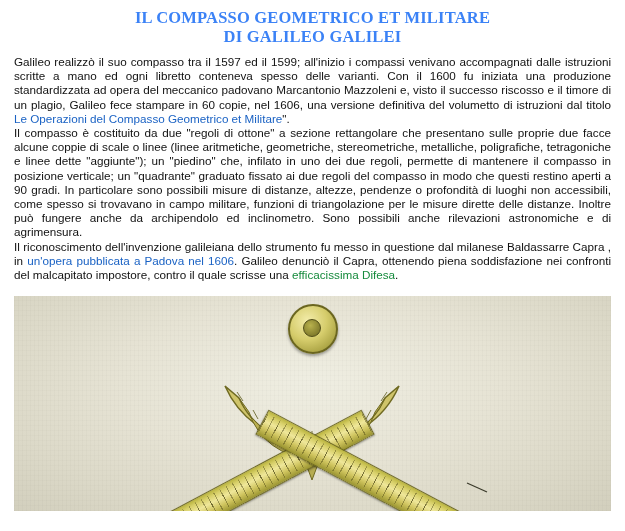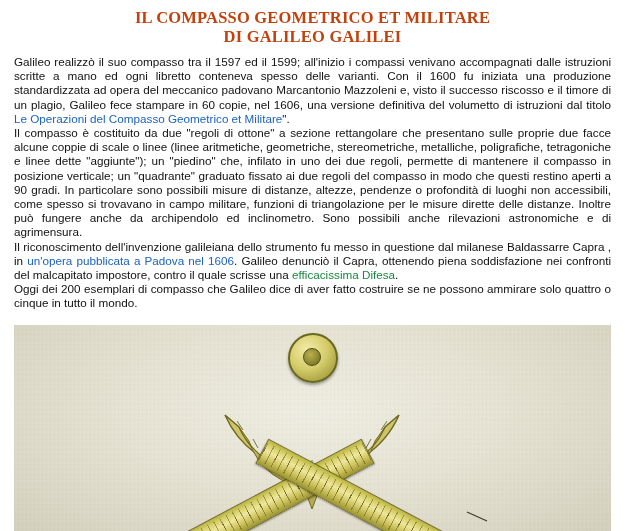--- a/index.html
+++ b/index.html
@@ -18,21 +18,21 @@
     width: 625px;
     height: 531px;
     box-sizing: border-box;
     padding: 0 14px;
   }
   .title-block {
     text-align: center;
     padding-top: 8px;
   }
   .title-line {
-    color: #c2410c;
+    color: #3b82f6;
     font-weight: bold;
     font-size: 16.5px;
     font-family: "Liberation Serif", serif;
     letter-spacing: 0.2px;
     line-height: 19px;
   }
   .body-text {
     margin-top: 9px;
     color: #111111;
     font-size: 11.7px;
@@ -151,21 +151,20 @@
 
   <div class="title-block">
     <div class="title-line">IL COMPASSO GEOMETRICO ET MILITARE</div>
     <div class="title-line">DI GALILEO GALILEI</div>
   </div>
 
   <div class="body-text">
     <p id="p1">Galileo realizzò il suo compasso tra il 1597 ed il 1599; all'inizio i compassi venivano accompagnati dalle istruzioni scritte a mano ed ogni libretto conteneva spesso delle varianti. Con il 1600 fu iniziata una produzione standardizzata ad opera del meccanico padovano Marcantonio Mazzoleni e, visto il successo riscosso e il timore di un plagio, Galileo fece stampare in 60 copie, nel 1606, una versione definitiva del volumetto di istruzioni dal titolo <span class="link" style="color: rgb(26, 98, 196);">Le Operazioni del Compasso Geometrico et Militare</span>".</p>
     <p id="p2">Il compasso è costituito da due "regoli di ottone" a sezione rettangolare che presentano sulle proprie due facce alcune coppie di scale o linee (linee aritmetiche, geometriche, stereometriche, metalliche, poligrafiche, tetragoniche e linee dette "aggiunte"); un "piedino" che, infilato in uno dei due regoli, permette di mantenere il compasso in posizione verticale; un "quadrante" graduato fissato ai due regoli del compasso in modo che questi restino aperti a 90 gradi. In particolare sono possibili misure di distanze, altezze, pendenze o profondità di luoghi non accessibili, come spesso si trovavano in campo militare, funzioni di triangolazione per le misure dirette delle distanze. Inoltre può fungere anche da archipendolo ed inclinometro. Sono possibili anche rilevazioni astronomiche e di agrimensura.</p>
     <p id="p3">Il riconoscimento dell'invenzione galileiana dello strumento fu messo in questione dal milanese Baldassarre Capra , in <span class="link" style="color: rgb(26, 98, 196);">un'opera pubblicata a Padova nel 1606</span>. Galileo denunciò il Capra, ottenendo piena soddisfazione nei confronti del malcapitato impostore, contro il quale scrisse una <span class="link green" style="color: rgb(21, 138, 60);">efficacissima Difesa</span>.</p>
-    <p id="p4">Oggi dei 200 esemplari di compasso che Galileo dice di aver fatto costruire se ne possono ammirare solo quattro o cinque in tutto il mondo.</p>
   </div>
 
   <div class="figure">
     <div class="fig-bg"></div>
     <div class="fig-noise"></div>
 
     <div class="quadrant">
       <svg width="190" height="120" viewBox="0 0 190 120">
         <path d="M8 18 A 95 95 0 0 0 182 18 L 168 30 A 80 80 0 0 1 22 30 Z" fill="#cfc46a" stroke="#6f6a22" stroke-width="1.5"></path>
         <path d="M22 30 A 80 80 0 0 0 168 30 L 158 44 A 66 66 0 0 1 32 44 Z" fill="#bdb254" stroke="#6f6a22" stroke-width="1"></path>

